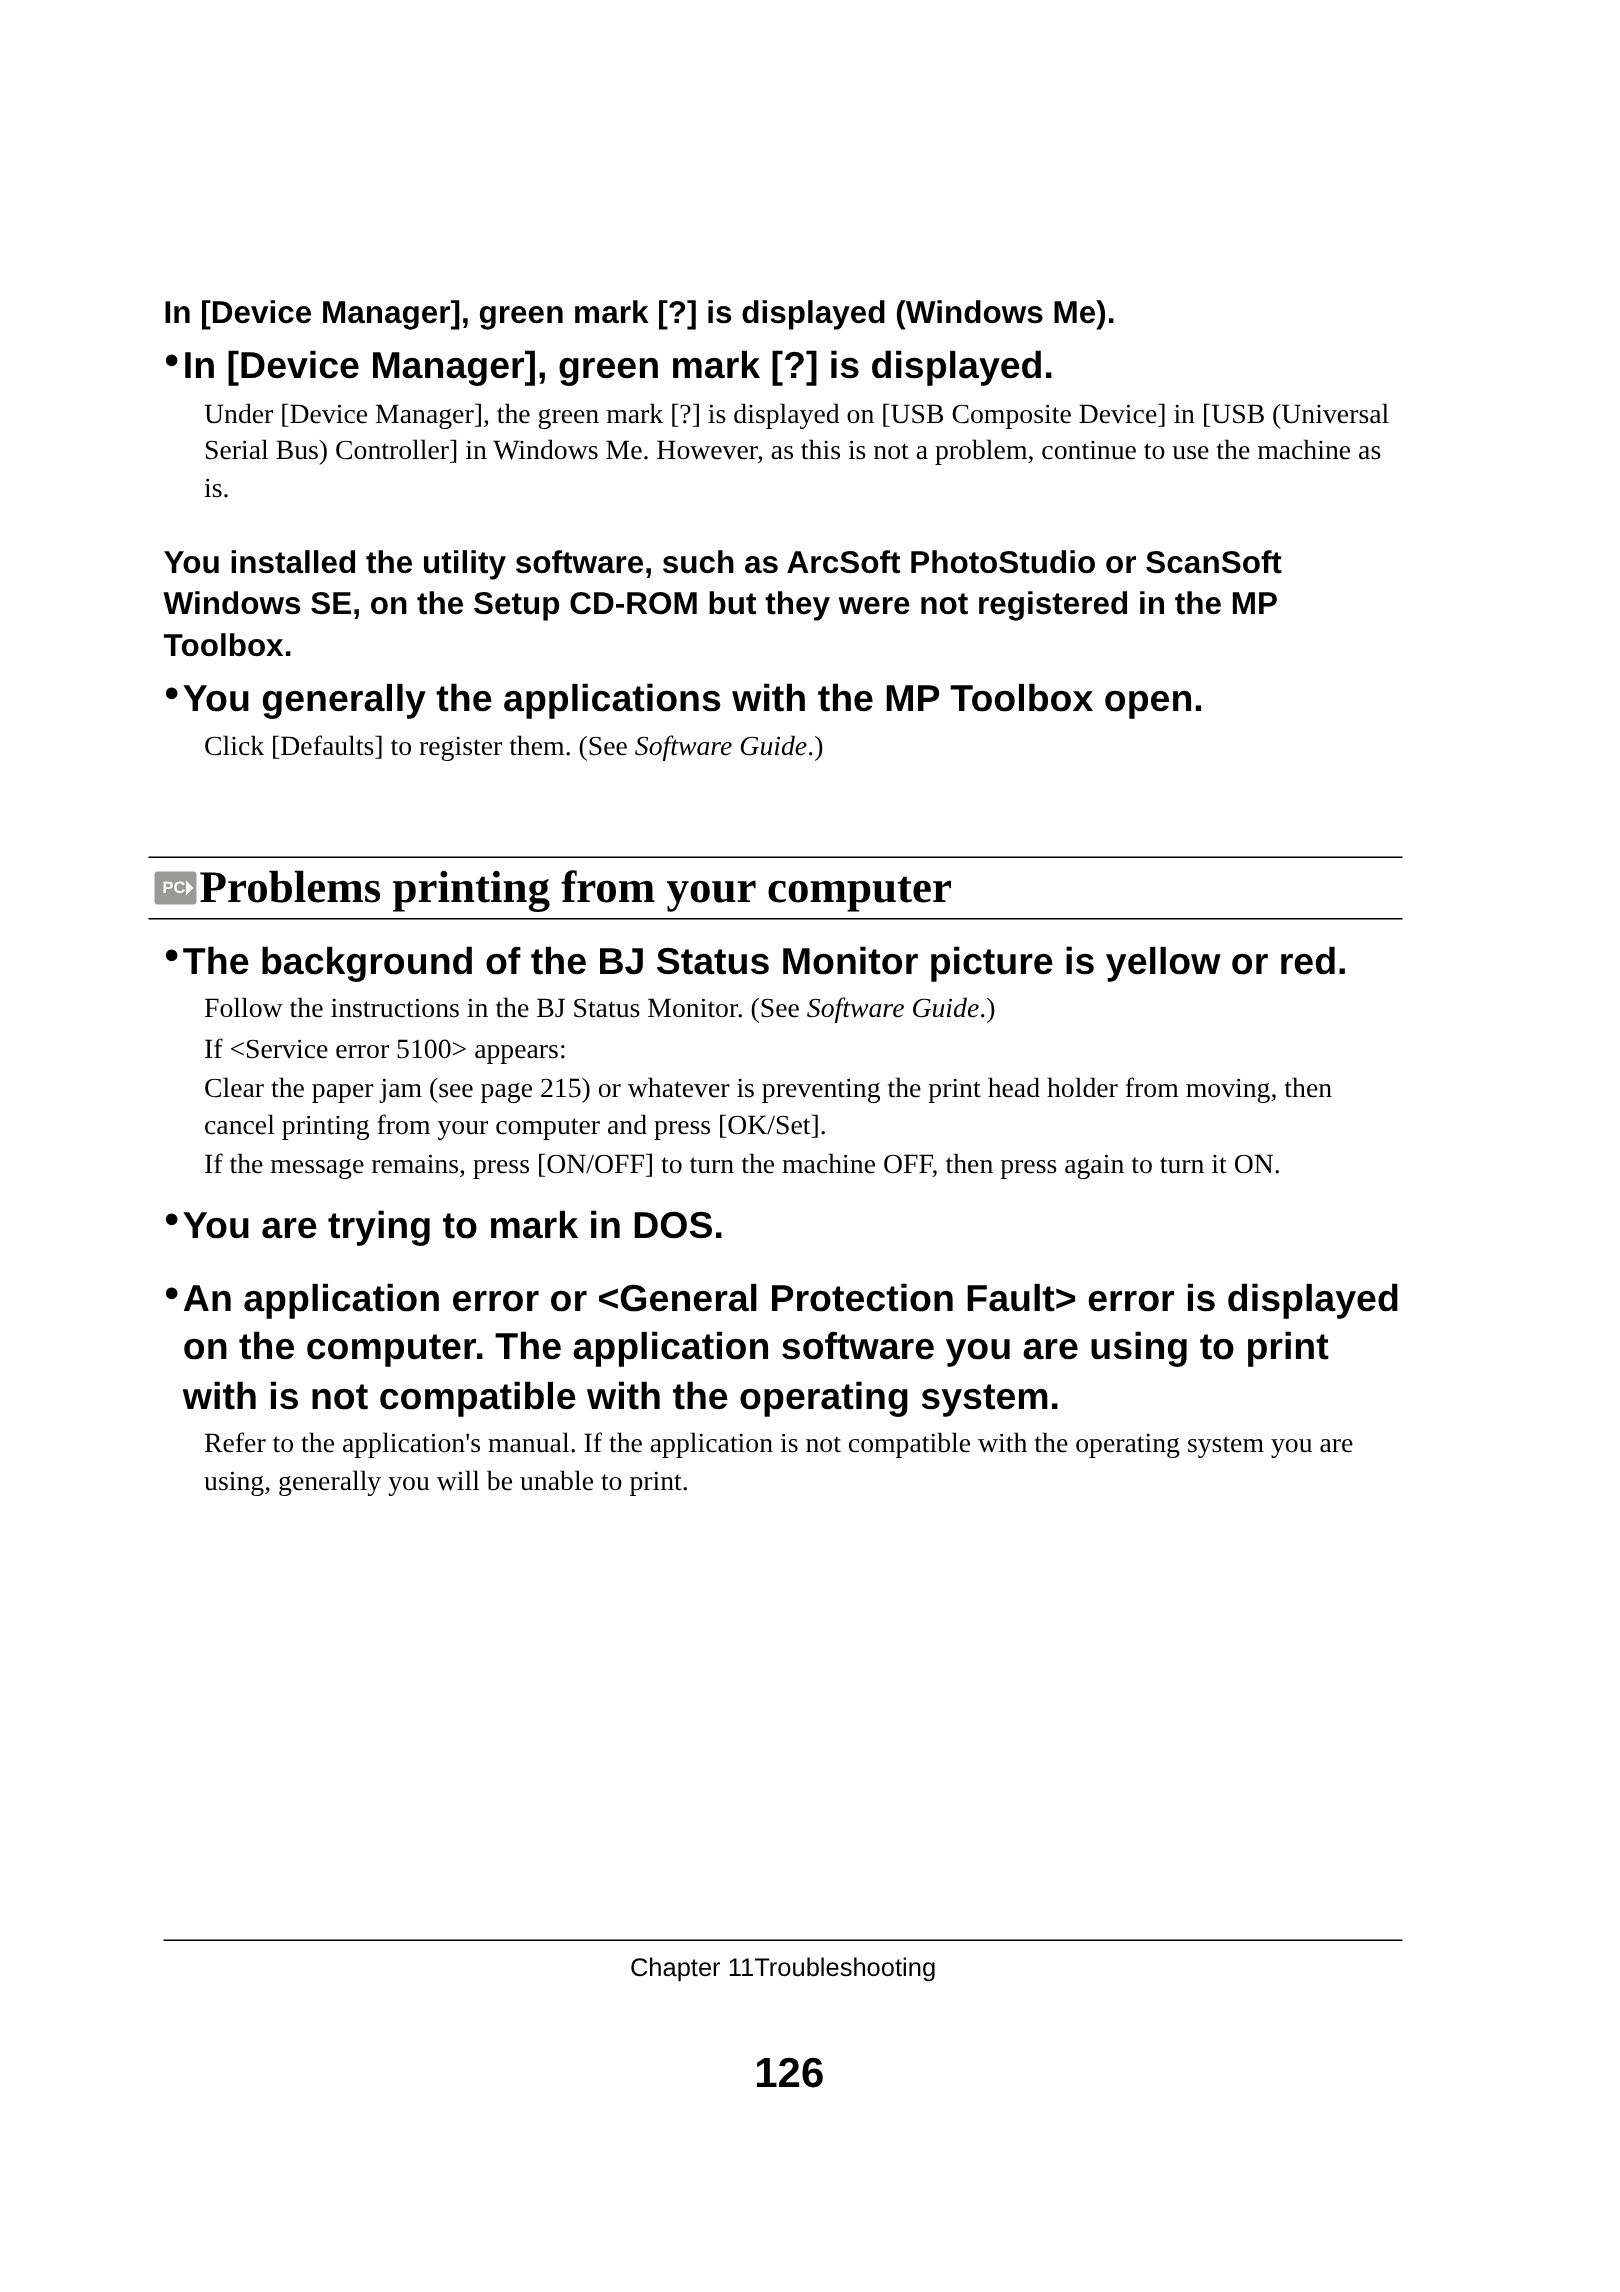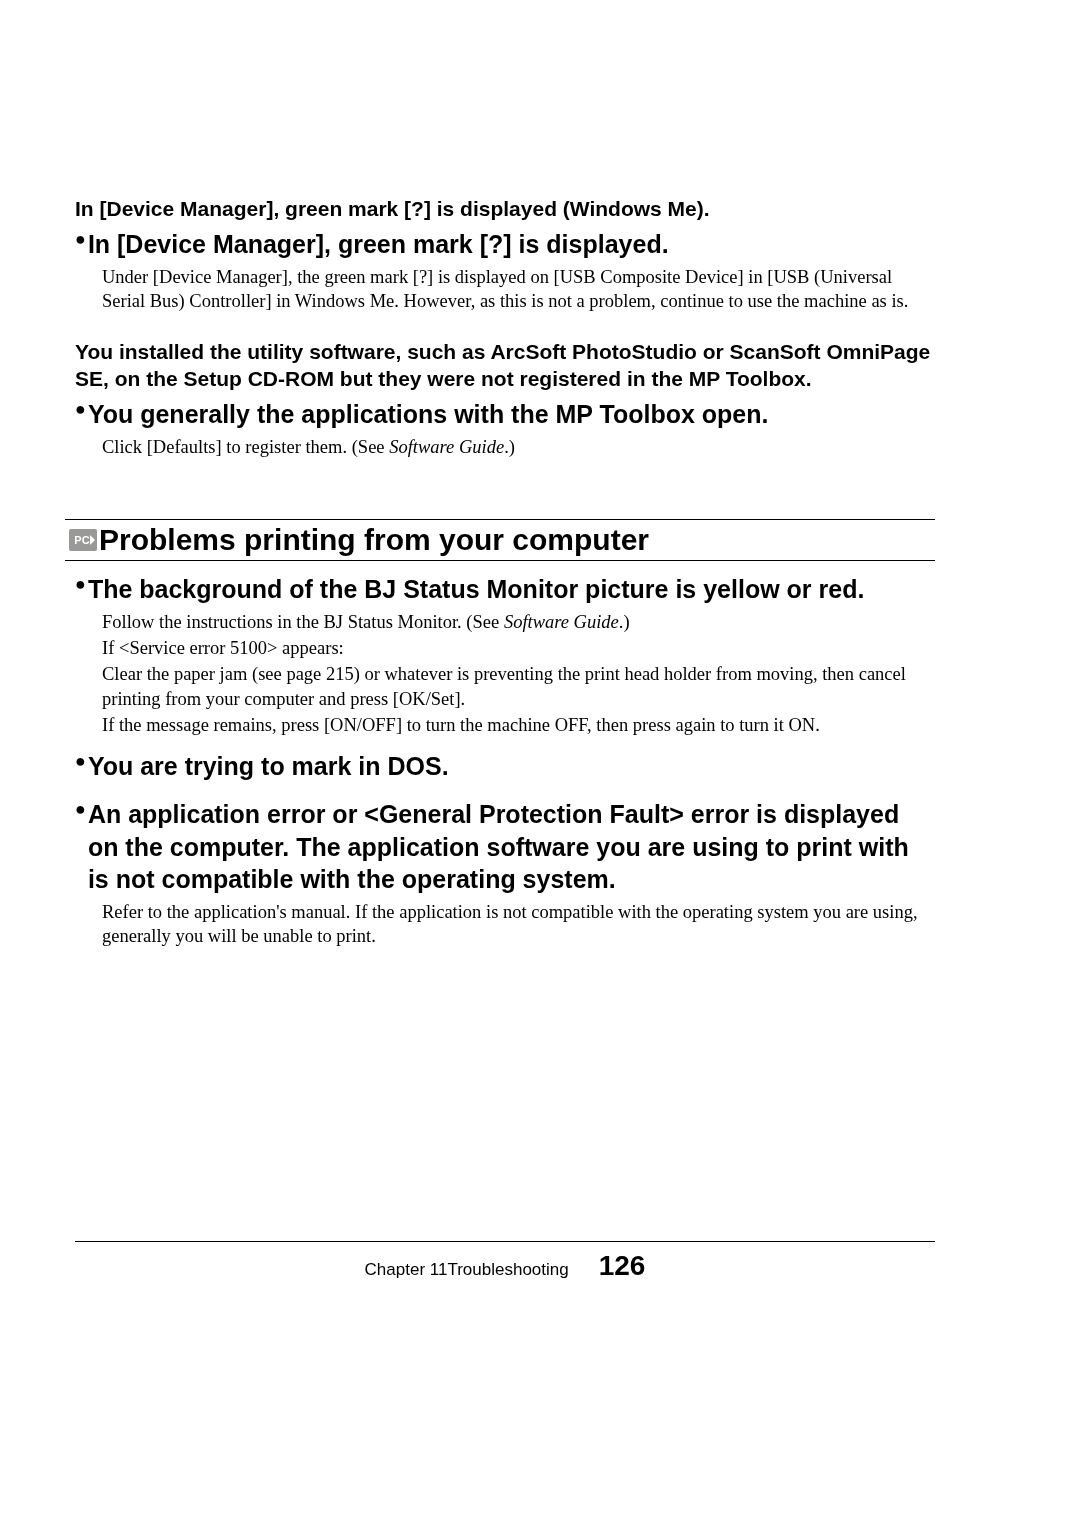--- a/index.html
+++ b/index.html
@@ -3,21 +3,21 @@
   <meta charset="utf-8">
   <style>
     body {
       margin: 0;
       padding: 0;
       background: #fff;
       font-family: "Times New Roman", Times, serif;
       width: 1080px;
     }
     .page {
-      padding: 195px 145px 60px 75px;
+      padding: 195px 145px 60px 109px;
       box-sizing: border-box;
     }
     .heading {
       font-family: Arial, Helvetica, sans-serif;
       font-weight: bold;
       font-size: 21px;
       color: #000;
       margin: 0 0 6px 0;
       line-height: 1.3;
     }
@@ -83,38 +83,39 @@
       border-top: 5px solid transparent;
       border-bottom: 5px solid transparent;
       border-left: 5px solid #fff;
       position: absolute;
       right: 2px;
     }
     .pc-text {
       margin-left: -2px;
     }
     .big-title {
-      font-family: Liberation Sans, sans-serif;
+      font-family: Liberation Serif, serif;
       font-weight: bold;
       font-size: 30px;
     }
     .footer {
       border-top: 1px solid #000;
       margin: 293px -0px 0 0;
       padding-top: 8px;
       display: flex;
       justify-content: center;
       align-items: baseline;
       font-family: Arial, Helvetica, sans-serif;
       font-size: 17px;
     }
     .footer-right {
       display: flex;
       align-items: baseline;
-      gap: 30px;
+      gap: 44px;
+      flex-direction: column;
     }
     .page-num {
       font-weight: bold;
       font-size: 28px;
     }
     .small-gap {
       height: 8px;
     }
   </style>
 </head>
@@ -124,21 +125,21 @@
 
   <div class="heading">In [Device Manager], green mark [?] is displayed (Windows Me).</div>
   <div class="subheading-row">
     <span class="bullet">●</span>
     <span class="subheading">In [Device Manager], green mark [?] is displayed.</span>
   </div>
   <div class="body-text">Under [Device Manager], the green mark [?] is displayed on [USB Composite Device] in [USB (Universal Serial Bus) Controller] in Windows Me. However, as this is not a problem, continue to use the machine as is.</div>
 
   <div class="section-gap"></div>
 
-  <div class="heading">You installed the utility software, such as ArcSoft PhotoStudio or ScanSoft OmniPage SE, on the Setup CD-ROM but they were not registered in the MP Toolbox.</div>
+  <div class="heading">You installed the utility software, such as ArcSoft PhotoStudio or ScanSoft Windows SE, on the Setup CD-ROM but they were not registered in the MP Toolbox.</div>
   <div class="subheading-row">
     <span class="bullet">●</span>
     <span class="subheading">You generally the applications with the MP Toolbox open.</span>
   </div>
   <div class="body-text">
     <span>Click [Defaults] to register them. (See </span><span class="italic">Software Guide</span><span>.)</span>
   </div>
 
   <div class="title-border">
     <span class="pc-badge">

